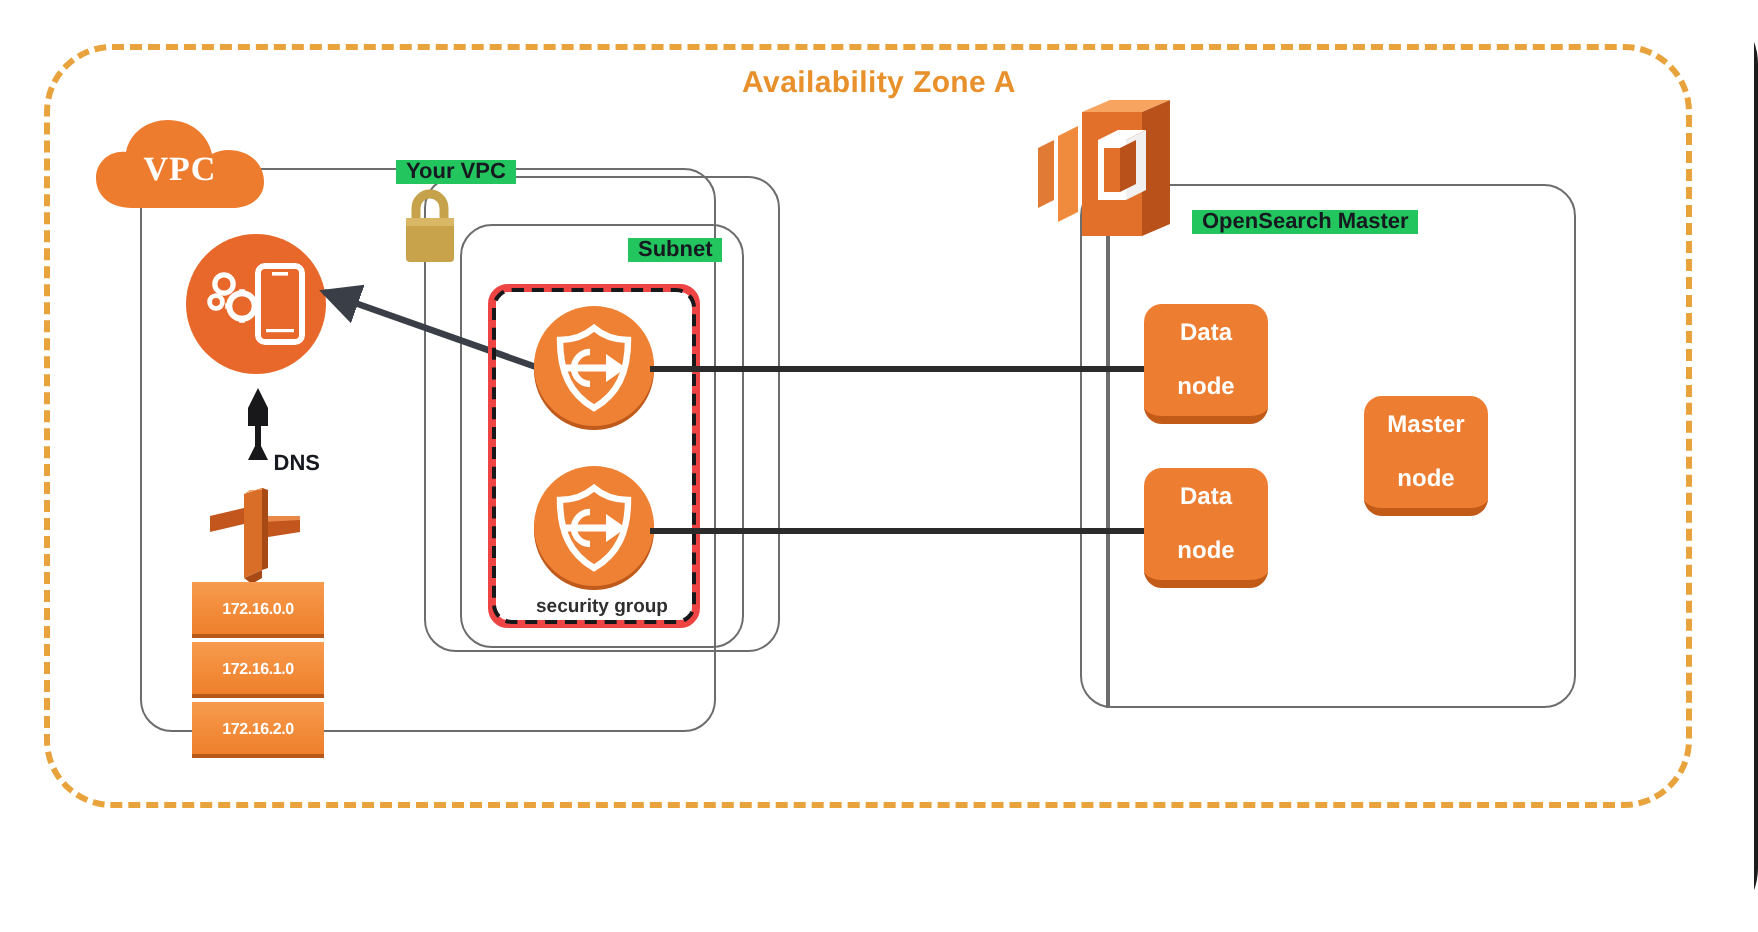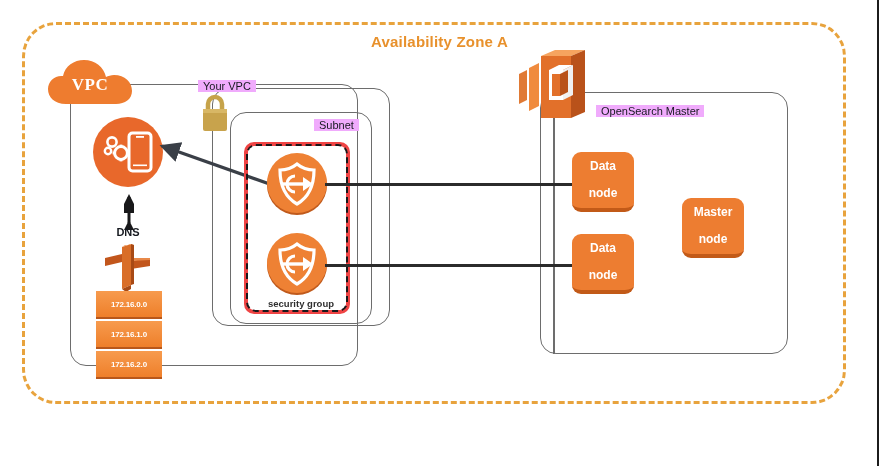--- a/index.html
+++ b/index.html
@@ -9,20 +9,21 @@
   }
   body {
     font-family: "Liberation Sans", sans-serif;
   }
   #canvas {
     position: relative;
     width: 879px;
     height: 466px;
     background: #ffffff;
     overflow: hidden;
+    border-radius: 32px;
   }
   
   .right-edge {
     position: absolute;
     top: 0;
     right: 0;
     width: 2px;
     height: 466px;
     background: #1c1c1c;
   }
@@ -54,23 +55,23 @@
   .box {
     position: absolute;
     border: 1.6px solid #6d6d6d;
     border-radius: 16px;
     box-sizing: border-box;
     background: transparent;
   }
   .box-label {
     position: absolute;
     font-size: 11px;
-    font-weight: normal;
+    font-weight: bold;
     color: #16191f;
-    background: #f0abfc;
+    background: #22c55e;
     padding: 0 5px;
     white-space: nowrap;
   }
 
   .vpc-box   { left: 70px;  top: 84px;  width: 288px; height: 282px; }
   .yourvpc-box { left: 212px; top: 88px; width: 178px; height: 238px; }
   .subnet-box  { left: 230px; top: 112px; width: 142px; height: 212px; }
   .oss-box     { left: 540px; top: 92px;  width: 248px; height: 262px; }
 
   .lbl-yourvpc { left: 198px; top: 80px;  }
@@ -162,21 +163,21 @@
   }
   .shield-1 { left: 265px; top: 152px; }
   .shield-2 { left: 265px; top: 232px; }
 
   
   .dns-label {
     position: absolute;
     left: 96px;
     top: 226px;
     width: 64px;
-    text-align: center;
+    text-align: right;
     font-size: 11px;
     font-weight: bold;
     color: #16191f;
   }
   .dns-icon {
     position: absolute;
     left: 100px;
     top: 240px;
     width: 56px;
     height: 52px;

